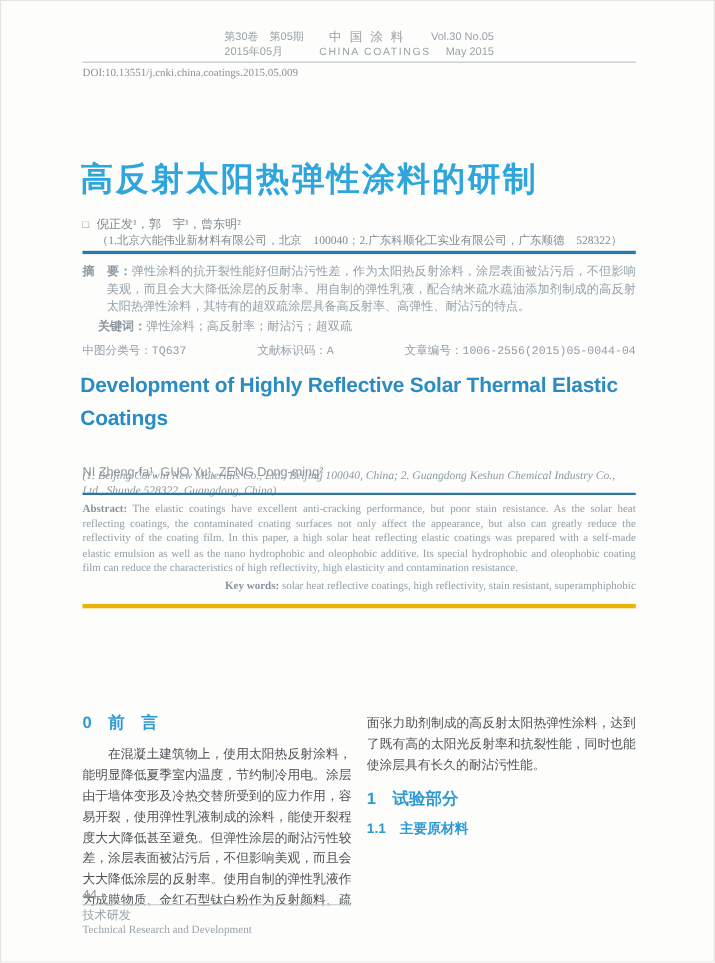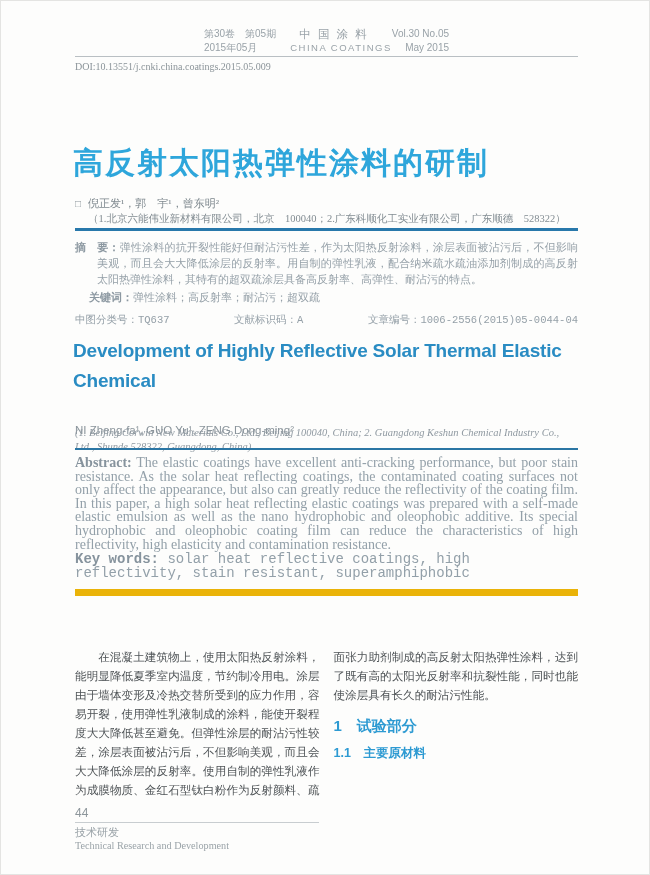--- a/index.html
+++ b/index.html
@@ -39,25 +39,25 @@
   
   .title-en{position:absolute;top:336px;left:73px;width:540px;
       font-family:"Liberation Sans",sans-serif;font-weight:bold;
       font-size:19px;line-height:30px;letter-spacing:-0.2px;color:#2a8cc3;}
   .authors-en{position:absolute;top:424px;left:75px;
       font-family:"Liberation Sans",sans-serif;font-size:11.5px;color:#8a949b;}
   .affil-en{position:absolute;top:426px;left:75px;width:503px;
       font-style:italic;font-size:10.5px;line-height:14px;color:#8f99a1;}
   
   .abstract-en{position:absolute;top:448px;left:75px;width:503px;
-      border-top:2px solid #2b76a4;border-bottom:7px solid #eab308;
-      padding:6px 0 9px;font-size:14px;line-height:13.6px;
+      border-top:2px solid #2b76a4;border-bottom:4px solid #eab308;
+      padding:6px 0 9px;font-size:10px;line-height:13.6px;
       color:#93a0a9;text-align:justify;}
   .abs-en-p{margin:0;}
-  .abs-en-p.kw{margin-top:2px;text-align:left;font-family:Liberation Mono, monospace;}
+  .abs-en-p.kw{margin-top:2px;text-align:right;}
   .abs-en-label{font-weight:bold;color:#86939d;}
   
   .columns{position:absolute;top:648px;left:75px;width:503px;height:227px;
       display:flex;gap:14px;overflow:hidden;}
   .col{flex:1;min-width:0;}
   .sec-h{margin:0 0 9px;font-family:"Liberation Sans",sans-serif;
       font-weight:bold;font-size:15px;color:#2d9ad2;white-space:pre;}
   .sec-h.mt{margin:12px 0 9px;}
   .subsec-h{margin:0 0 7px;font-family:"Liberation Sans",sans-serif;
       font-weight:bold;font-size:12.5px;color:#2d9ad2;white-space:pre;}
@@ -111,38 +111,39 @@
     </p>
     <div class="clc-row">
       <span>中图分类号：TQ637</span>
       <span>文献标识码：A</span>
       <span>文章编号：1006-2556(2015)05-0044-04</span>
     </div>
   </section>
 
   <div class="title-en">
     <div>Development of Highly Reflective Solar Thermal Elastic</div>
-    <div>Chemical</div>
+    <div>Coatings</div>
   </div>
   <div class="authors-en">NI Zheng-fa¹, GUO Yu¹, ZENG Dong-ming²</div>
   <div class="affil-en">(1. Beijing Corwin New Materials Co., Ltd., Beijing 100040, China; 2. Guangdong Keshun Chemical Industry Co., Ltd., Shunde 528322, Guangdong, China)</div>
 
   <section class="abstract-en">
     <p class="abs-en-p">
       <span class="abs-en-label">Abstract:</span>
       <span>The elastic coatings have excellent anti-cracking performance, but poor stain resistance. As the solar heat reflecting coatings, the contaminated coating surfaces not only affect the appearance, but also can greatly reduce the reflectivity of the coating film. In this paper, a high solar heat reflecting elastic coatings was prepared with a self-made elastic emulsion as well as the nano hydrophobic and oleophobic additive. Its special hydrophobic and oleophobic coating film can reduce the characteristics of high reflectivity, high elasticity and contamination resistance.</span>
     </p>
     <p class="abs-en-p kw">
       <span class="abs-en-label">Key words:</span>
       <span>solar heat reflective coatings, high reflectivity, stain resistant, superamphiphobic</span>
     </p>
   </section>
 
   <div class="columns">
     <div class="col">
+      <h2 class="sec-h">0　前　言</h2>
       <p class="body-p indent clip">在混凝土建筑物上，使用太阳热反射涂料，能明显降低夏季室内温度，节约制冷用电。涂层由于墙体变形及冷热交替所受到的应力作用，容易开裂，使用弹性乳液制成的涂料，能使开裂程度大大降低甚至避免。但弹性涂层的耐沾污性较差，涂层表面被沾污后，不但影响美观，而且会大大降低涂层的反射率。使用自制的弹性乳液作为成膜物质、金红石型钛白粉作为反射颜料、疏水疏油的纳米二氧化硅作为表</p>
     </div>
     <div class="col">
       <p class="body-p mb">面张力助剂制成的高反射太阳热弹性涂料，达到了既有高的太阳光反射率和抗裂性能，同时也能使涂层具有长久的耐沾污性能。</p>
       <h2 class="sec-h mt">1　试验部分</h2>
       <h3 class="subsec-h">1.1　主要原材料</h3>
     </div>
   </div>
 
   <div class="col-footer">

